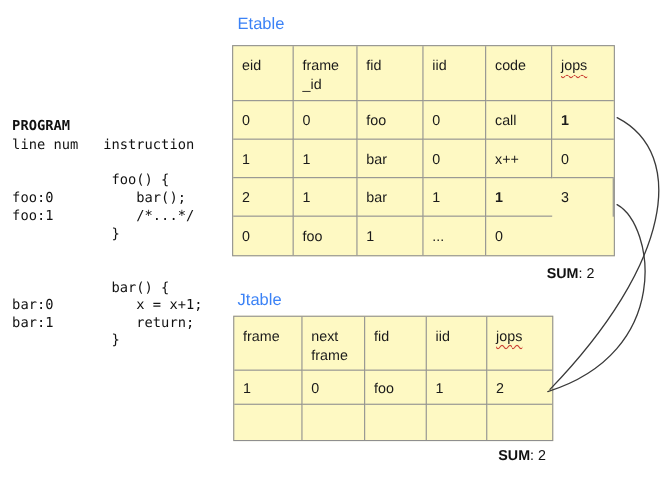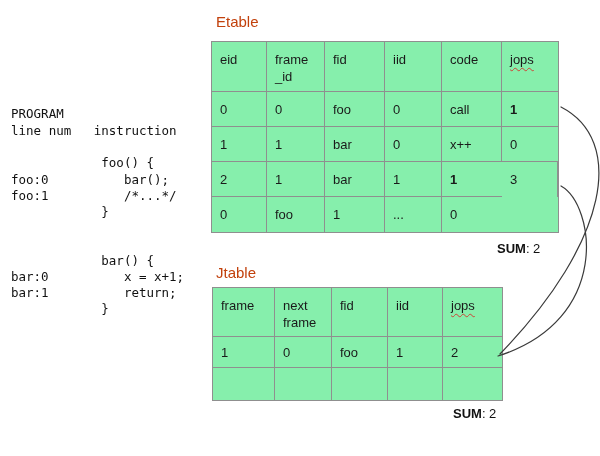--- a/index.html
+++ b/index.html
@@ -6,28 +6,28 @@
   .canvas{
     position:relative;width:600px;height:456px;background:#ffffff;
     font-family:"Liberation Sans",sans-serif;color:#1a1a1a;overflow:hidden;
   }
   
   .prog{
     position:absolute;margin:0;
     font-family:"DejaVu Sans Mono","Liberation Mono",monospace;
     font-size:12.5px;line-height:16.2px;color:#111;white-space:pre;
   }
-  .prog-title{left:11px;top:106px;font-weight:normal;text-align:right;}
+  .prog-title{left:11px;top:106px;font-weight:bold;text-align:right;}
   .prog-body{left:11px;top:123px;}
   
-  .tbl-title{position:absolute;font-size:15px;color:#c2410c;}
+  .tbl-title{position:absolute;font-size:15px;color:#3b82f6;}
   .etable-title{left:216px;top:13px;}
   .jtable-title{left:216px;top:264px;}
   
-  .grid{position:absolute;display:grid;border:1px solid #8f8f8f;background:#86efac;}
+  .grid{position:absolute;display:grid;border:1px solid #8f8f8f;background:#fef9c3;}
   .etable{left:211px;top:41px;grid-template-columns:55px 58px 60px 57px 60px 56px;grid-template-rows:50px 35px 35px 35px 35px;}
   .jtable{left:212px;top:287px;grid-template-columns:62px 57px 56px 55px 59px;grid-template-rows:49px 31px 32px;}
   .cell{
     border-right:1px solid #8f8f8f;border-bottom:1px solid #8f8f8f;
     font-size:13px;display:flex;align-items:center;padding-left:8px;box-sizing:border-box;
   }
   .cell.hdr{align-items:flex-start;padding-top:9px;white-space:pre-line;line-height:17px;}
   .cell.lastcol{border-right:none;}
   .cell.lastrow{border-bottom:none;}
   .cell.b{font-weight:bold;}

